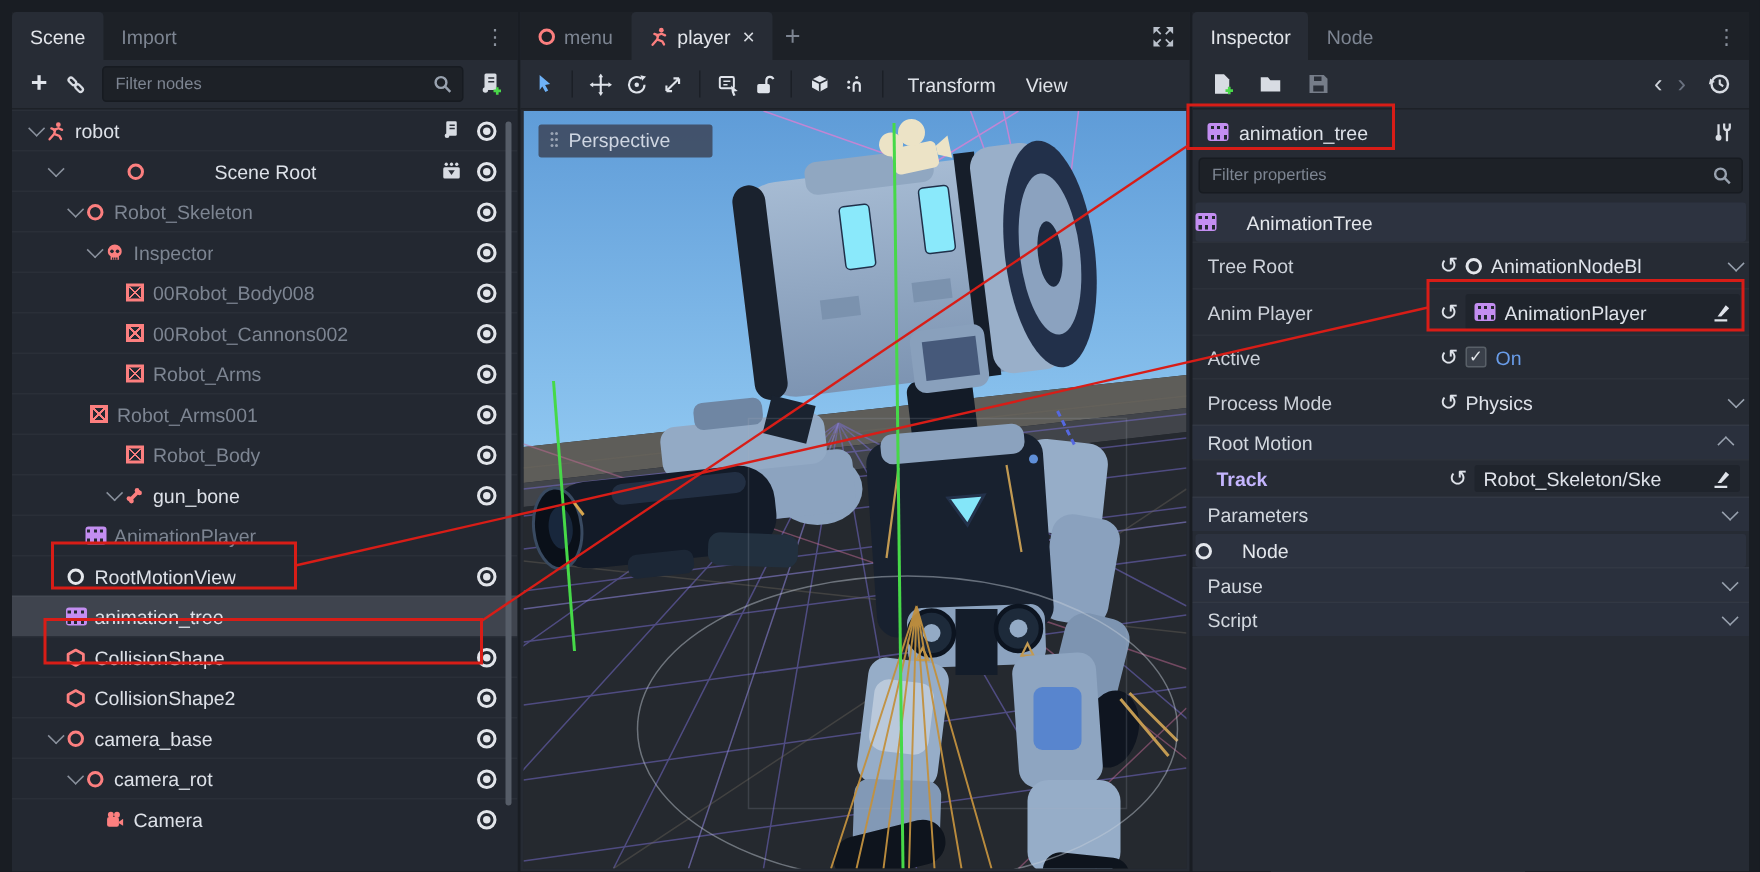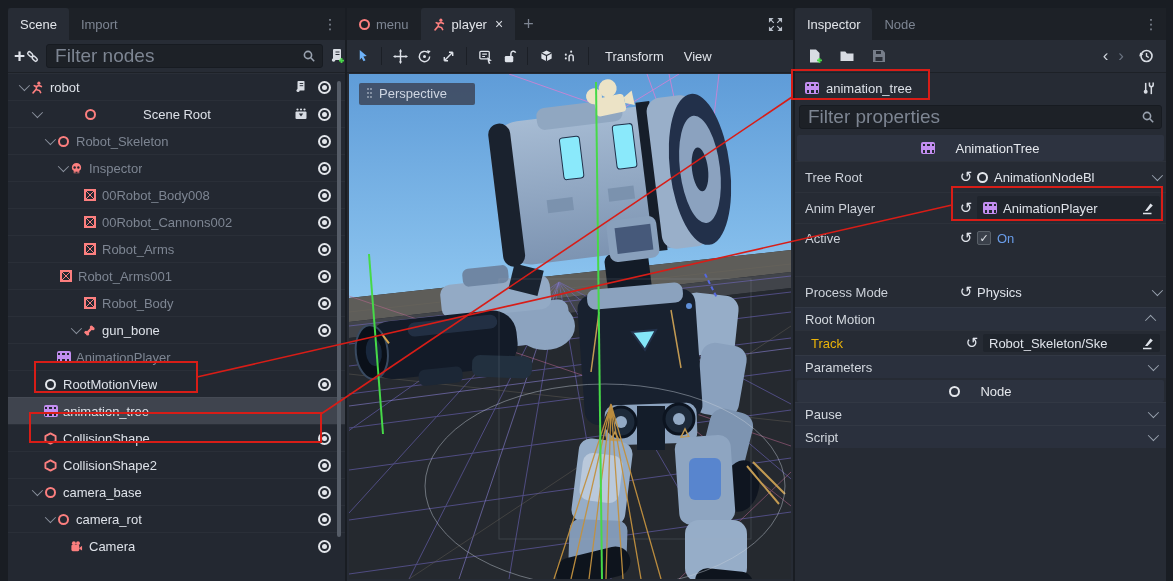--- a/index.html
+++ b/index.html
@@ -9,21 +9,21 @@
   .tabbar{height:32px;background:#1d2127;display:flex;align-items:stretch;position:relative;}
   .tab{display:flex;align-items:center;gap:6px;padding:0 12px;color:#7d8592;cursor:default;}
   .tab.active{background:#272c35;color:#e2e5ea;border-radius:3px 3px 0 0;}
   .dots{position:absolute;right:8px;top:7px;color:#8a919d;font-size:14px;line-height:18px;}
   
   .toolbar{height:32px;background:#272c35;display:flex;align-items:center;border-bottom:1px solid #1d2127;}
   .tbtn{display:flex;align-items:center;justify-content:center;width:24px;height:24px;color:#dfe3ea;}
   .vsep{width:1px;height:18px;background:#1b1f26;margin:0 6px;}
   
   .finput{display:flex;align-items:center;background:#1d2127;border:1px solid #171b21;border-radius:3px;height:22px;padding:0 6px;}
-  .finput input{flex:1;background:transparent;border:none;outline:none;color:#ec4899;font-family:"Liberation Sans",sans-serif;font-size:19px;min-width:0;}
+  .finput input{flex:1;background:transparent;border:none;outline:none;color:#ec4899;font-family:"Liberation Sans",sans-serif;font-size:11px;min-width:0;}
   .finput input::placeholder{color:#7d8592;opacity:1;}
   
   .tree{position:absolute;left:0;right:0;top:65px;bottom:0;background:#232831;overflow:hidden;}
   .trow{display:flex;align-items:center;height:26px;border-top:1px solid rgba(255,255,255,.035);position:relative;}
   .trow.sel{background:#3f444e;}
   .aslot{width:14px;display:flex;justify-content:center;flex:0 0 14px;}
   .tree-arrow{width:7px;height:7px;border-right:1.6px solid #8a919d;border-bottom:1.6px solid #8a919d;transform:rotate(45deg) translateY(-2px);}
   .ticon{width:15px;display:flex;justify-content:center;align-items:center;flex:0 0 15px;}
   .tlabel{margin-left:5px;color:#dde1e8;white-space:nowrap;overflow:hidden;}
   .trow.dim .tlabel{color:#7d8592;}
@@ -52,21 +52,21 @@
   .chip-dots:before{content:"";position:absolute;width:2px;height:2px;background:#9aa4b4;border-radius:50%;top:0;left:0;
     box-shadow:3px 0 0 #9aa4b4,0 4px 0 #9aa4b4,3px 4px 0 #9aa4b4,0 8px 0 #9aa4b4,3px 8px 0 #9aa4b4;}
   .menu-label{color:#dfe3e9;padding:0 10px;}
   
   .insp-row{display:flex;align-items:center;padding:0 6px 0 10px;border-top:1px solid rgba(255,255,255,.03);}
   .plabel{flex:0 0 150px;color:#ccd1d9;white-space:nowrap;overflow:hidden;}
   .revert{color:#dfe3ea;font-size:15px;width:22px;flex:0 0 22px;text-align:center;}
   .pvalue{flex:1;display:flex;align-items:center;gap:6px;min-width:0;color:#dfe3ea;}
   .pvalue .vtext{white-space:nowrap;overflow:hidden;}
   .well{background:#1f242c;border-radius:2px;align-self:stretch;margin:3px 0;padding:0 6px;}
-  .cat-strip{background:#2d3340;display:flex;align-items:center;justify-content:center;gap:20px;
+  .cat-strip{background:#2d3340;display:flex;align-items:center;gap:20px;
     margin:2px 2px 0 2px;border-radius:2px;color:#e4e7ec;}
   .sec-strip{background:#2a303d;display:flex;align-items:center;color:#d3d8df;padding:0 10px;
     border-top:1px solid rgba(255,255,255,.04);}
   .sec-strip .chev{margin-left:auto;}
   .checkbox{box-sizing:border-box;width:14px;height:14px;background:#3a404a;border:1px solid #596068;border-radius:2px;
     color:#e2e5ea;font-size:11px;line-height:12px;text-align:center;}
   .checkbox:after{content:"\2713";}
   .on-text{color:#699ce8;}
   svg{display:block;}
 </style>
@@ -681,36 +681,36 @@
 
   <div class="insp-row" style="height:28px;">
     <span class="plabel">Active</span>
     <span class="revert">↺</span>
     <span class="pvalue">
       <span class="checkbox"></span>
       <span class="on-text">On</span>
     </span>
   </div>
 
-  <div class="insp-row" style="height:30px;margin-top:24px;">
+  <div class="insp-row" style="height:30px;">
     <span class="plabel">Process Mode</span>
     <span class="revert">↺</span>
     <span class="pvalue">
       <span class="vtext">Physics</span>
       <span class="chev down" style="margin-left:auto;"></span>
     </span>
   </div>
 
   <div class="sec-strip" style="height:22px;">
     <span>Root Motion</span>
     <span class="chev up"></span>
   </div>
 
   <div class="insp-row" style="height:24px;">
-    <span class="plabel" style="color:#eab308;padding-left:6px;">Track</span>
+    <span class="plabel" style="color:#c4b5fd;padding-left:6px;font-weight:bold;">Track</span>
     <span class="revert">↺</span>
     <span class="pvalue well">
       <span class="vtext">Robot_Skeleton/Ske</span>
       <span style="margin-left:auto;">
           <svg width="14" height="14" viewBox="0 0 14 14">
             <path d="M3 12.5h8.5" stroke="#dfe3ea" stroke-width="1.5"></path>
             <path d="M5 10L10.5 2.5l2.3 2L7.5 10z" fill="#dfe3ea"></path>
           </svg>
         </span>
     </span>

